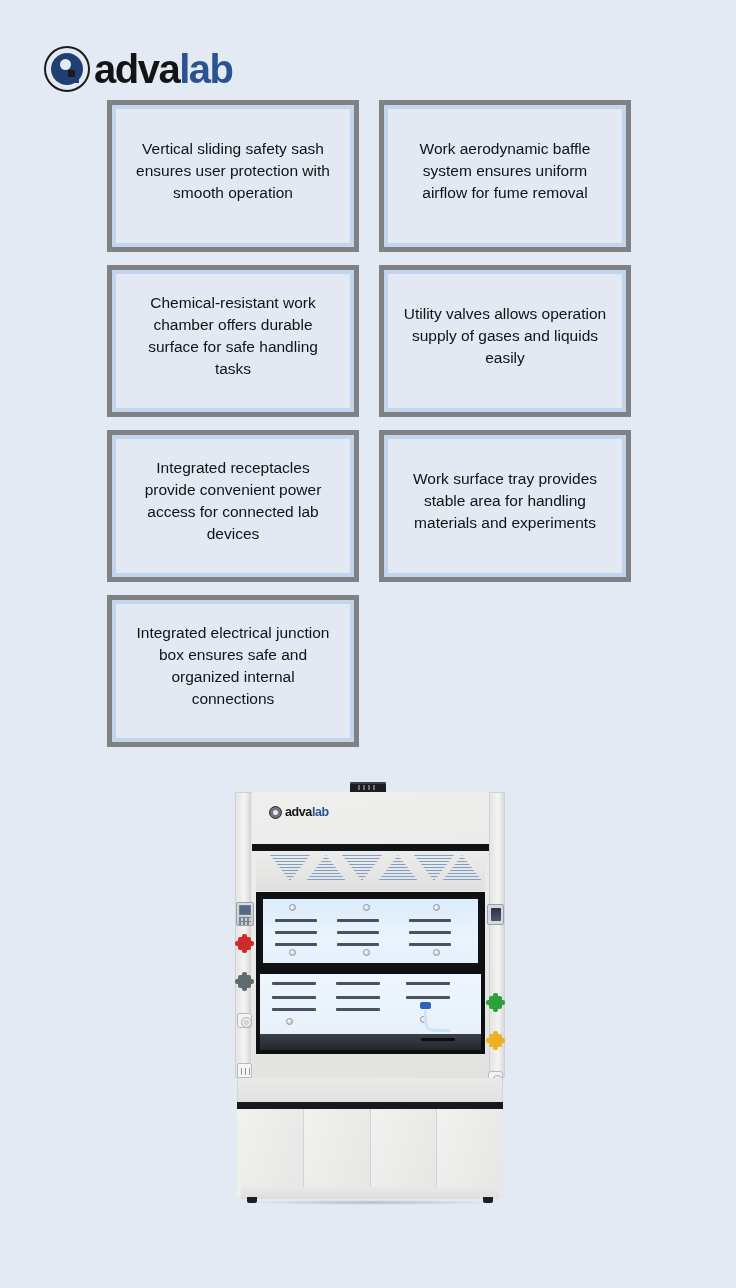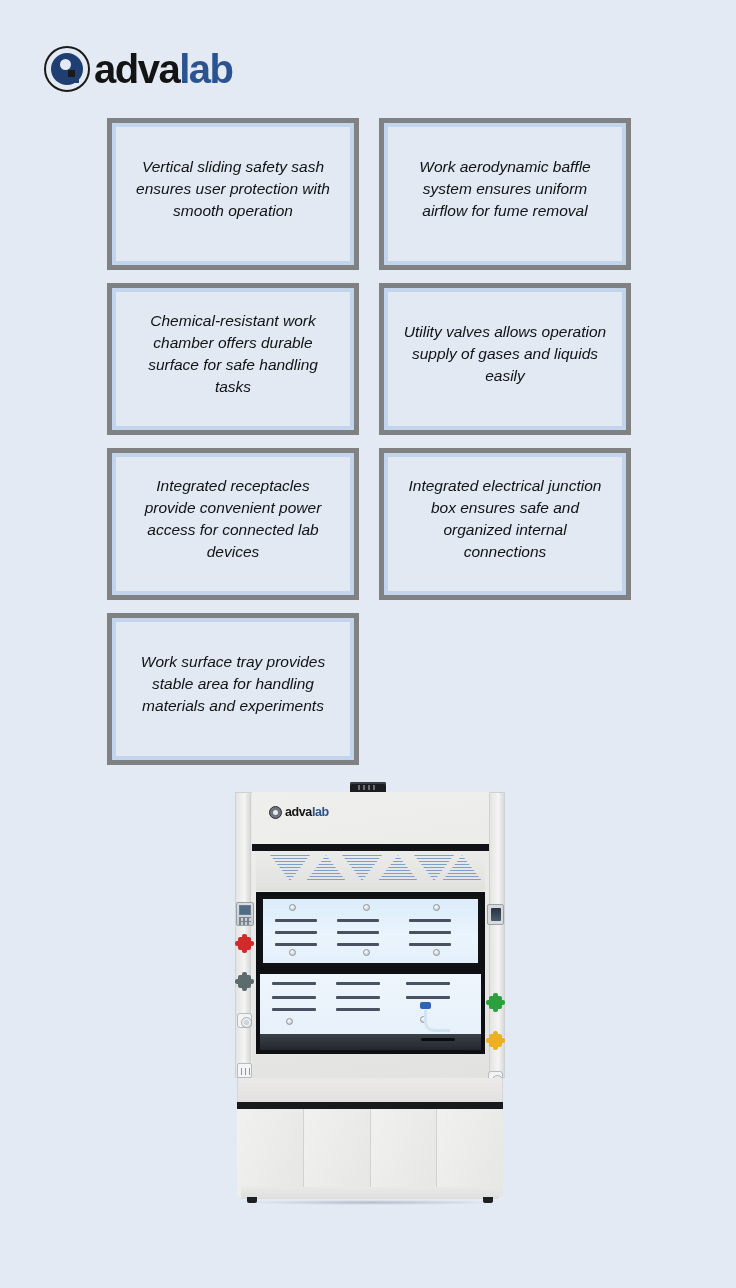--- a/index.html
+++ b/index.html
@@ -74,27 +74,26 @@
     letter-spacing: -1.5px;
     line-height: 1;
   }
   .logo-text .dark { color: #141414; }
   .logo-text .blue { color: #2c5391; }
 
   
   .grid {
     position: absolute;
     left: 107px;
-    top: 118px;
+    top: 100px;
     width: 445px;
     display: grid;
     grid-template-columns: 252px 252px;
     column-gap: 20px;
     row-gap: 13px;
-    font-style: italic;
   }
   .card {
     background: #808183;
     padding: 5px;
     height: 152px;
   }
   .card-inner {
     background: #c3d5ec;
     padding: 4px;
     height: 100%;
@@ -457,29 +456,29 @@
     <div class="card-inner">
       <div class="card-body">
         <div class="card-text">Integrated receptacles provide convenient power access for connected lab devices</div>
       </div>
     </div>
   </div>
 
   <div class="card">
     <div class="card-inner">
       <div class="card-body">
+        <div class="card-text">Work surface tray provides stable area for handling materials and experiments</div>
+      </div>
+    </div>
+  </div>
+
+  <div class="card">
+    <div class="card-inner">
+      <div class="card-body">
         <div class="card-text">Integrated electrical junction box ensures safe and organized internal connections</div>
-      </div>
-    </div>
-  </div>
-
-  <div class="card">
-    <div class="card-inner">
-      <div class="card-body">
-        <div class="card-text">Work surface tray provides stable area for handling materials and experiments</div>
       </div>
     </div>
   </div>
 
 </div>
 
 <div class="hood">
 
   <div class="exhaust">
     <div class="slit" style="left:8px"></div>

